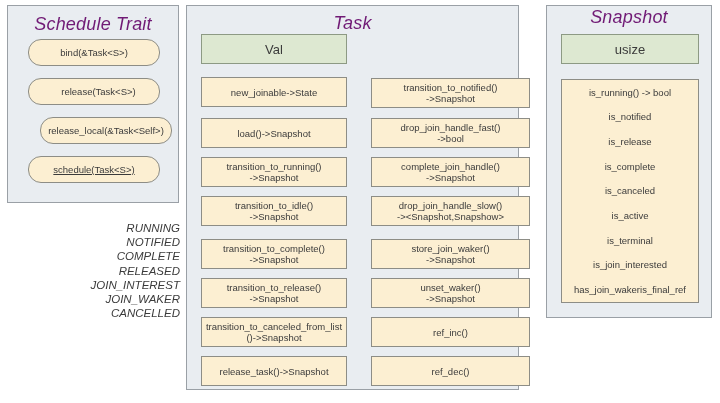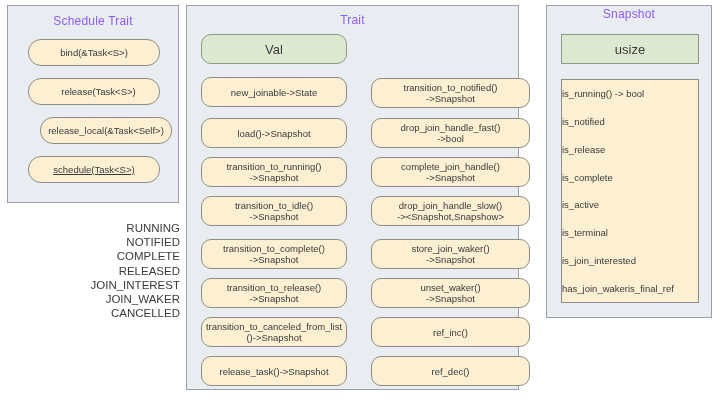--- a/index.html
+++ b/index.html
@@ -16,23 +16,24 @@
     overflow: hidden;
   }
   .panel {
     position: absolute;
     background: #e9edf1;
     border: 1px solid #9aa0a6;
     box-sizing: border-box;
   }
   .panel-title {
     text-align: center;
-    font-size: 12px;
-    color: #8b5cf6;
+    font-size: 18px;
+    color: #701a75;
     letter-spacing: .2px;
+    font-style: italic;
   }
   .box {
     box-sizing: border-box;
     border: 1px solid #8d8d86;
     background: #fcefd2;
     color: #3b3b3b;
     font-size: 9.5px;
     line-height: 11px;
     display: flex;
     align-items: center;
@@ -66,28 +67,28 @@
   
   #state-constants {
     position: absolute;
     left: 60px;
     top: 221px;
     width: 120px;
     text-align: right;
     font-size: 11.5px;
     line-height: 14.2px;
     color: #3b3b3b;
+    font-style: italic;
   }
 
   
   #state-panel { left: 186px; top: 5px; width: 333px; height: 385px; }
   #state-panel .panel-title { margin-top: 7px; }
   #state-panel .box {
     position: absolute;
-    border-radius: 10px;
   }
   #state-val { left: 14px; top: 28px; width: 146px; height: 30px; }
   .state-col-l { left: 14px; width: 146px; }
   .state-col-r { left: 184px; width: 159px; }
   .state-row { height: 30px; }
 
   
   #snapshot-panel { left: 546px; top: 5px; width: 166px; height: 313px; }
   #snapshot-panel .panel-title { margin-top: 1px; }
   #snapshot-usize {
@@ -101,21 +102,21 @@
     border: 1px solid #8d8d86;
     background: #fcefd2;
     display: flex;
     flex-direction: column;
     justify-content: space-around;
     align-items: center;
   }
   #snapshot-list .snap-item {
     font-size: 9.5px;
     line-height: 11px;
-    text-align: left;
+    text-align: center;
     color: #3b3b3b;
     width: 100%;
   }
 </style>
 </head>
 <body>
 
 <div class="panel" id="schedule-panel">
   <div class="panel-title">Schedule Trait</div>
   <div class="box" id="st-0">bind(&amp;Task&lt;S&gt;)</div>
@@ -128,21 +129,21 @@
   <div>RUNNING</div>
   <div>NOTIFIED</div>
   <div>COMPLETE</div>
   <div>RELEASED</div>
   <div>JOIN_INTEREST</div>
   <div>JOIN_WAKER</div>
   <div>CANCELLED</div>
 </div>
 
 <div class="panel" id="state-panel">
-  <div class="panel-title">Trait</div>
+  <div class="panel-title">Task</div>
 
   <div class="box green" id="state-val">Val</div>
 
   <div class="box state-col-l state-row" style="top:71px">new_joinable-&gt;State</div>
   <div class="box state-col-l state-row" style="top:112px">load()-&gt;Snapshot</div>
   <div class="box state-col-l state-row" style="top:151px">transition_to_running()
 -&gt;Snapshot</div>
   <div class="box state-col-l state-row" style="top:190px">transition_to_idle()
 -&gt;Snapshot</div>
   <div class="box state-col-l state-row" style="top:233px">transition_to_complete()
@@ -171,18 +172,19 @@
 <div class="panel" id="snapshot-panel">
   <div class="panel-title">Snapshot</div>
 
   <div class="box green" id="snapshot-usize">usize</div>
 
   <div id="snapshot-list">
     <div class="snap-item">is_running() -&gt; bool</div>
     <div class="snap-item">is_notified</div>
     <div class="snap-item">is_release</div>
     <div class="snap-item">is_complete</div>
+    <div class="snap-item">is_canceled</div>
     <div class="snap-item">is_active</div>
     <div class="snap-item">is_terminal</div>
     <div class="snap-item">is_join_interested</div>
     <div class="snap-item">has_join_wakeris_final_ref</div>
   </div>
 </div>
 
 </body></html>

